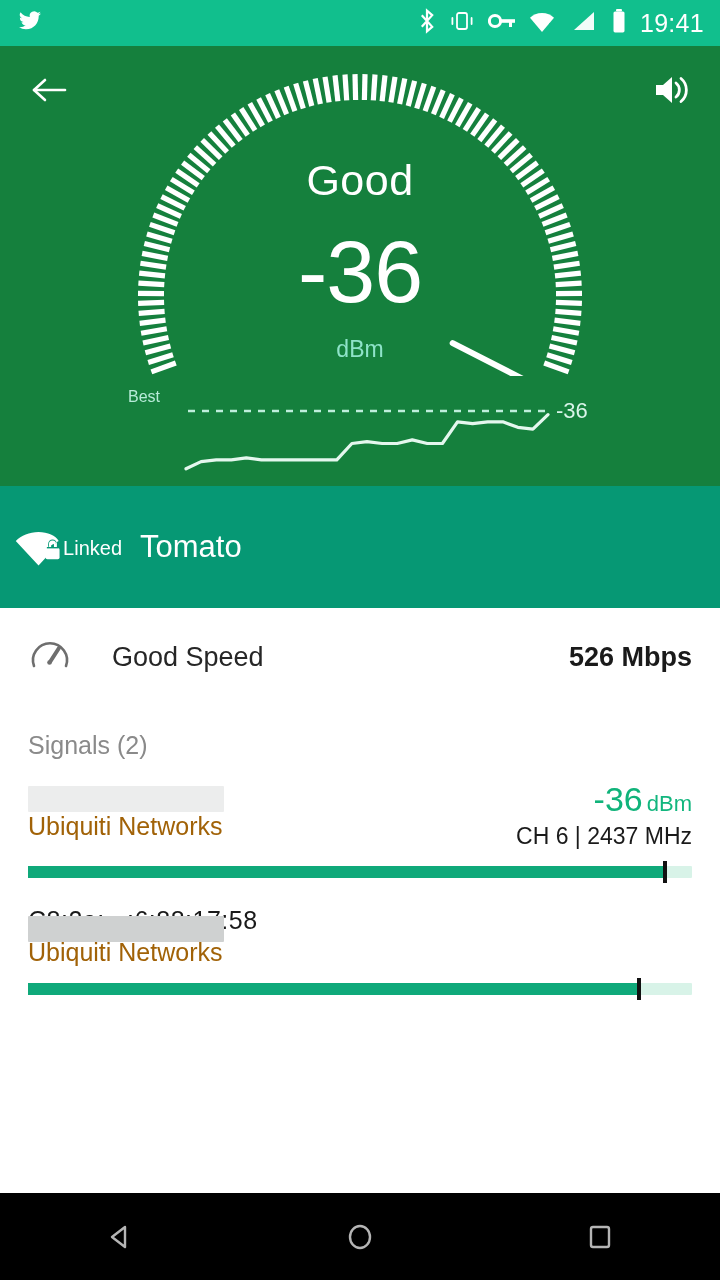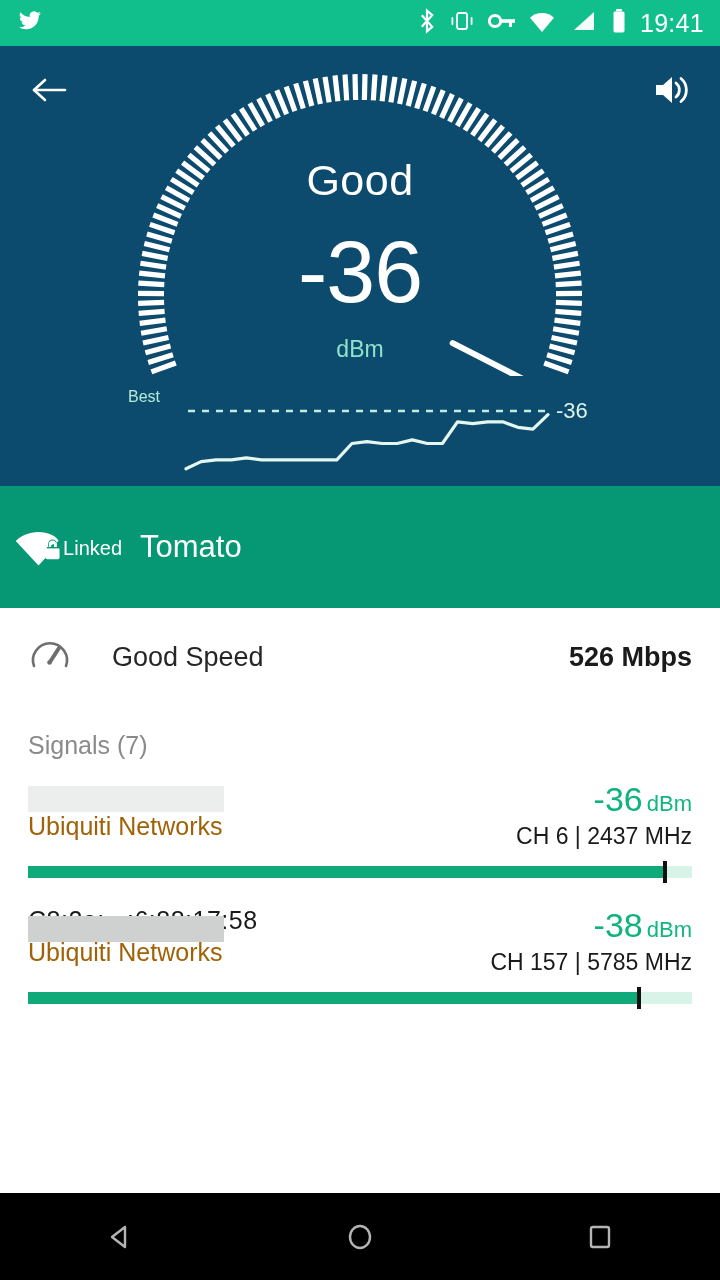--- a/index.html
+++ b/index.html
@@ -18,21 +18,21 @@
     display:flex; align-items:center; padding:0 16px;
   }
   .sb-left{ display:flex; align-items:center; gap:10px; }
   .sb-right{ margin-left:auto; display:flex; align-items:center; gap:13px; }
   .sb-time{ font-size:25px; letter-spacing:.3px; color:#ffffff; line-height:1; }
   .sb-ico{ display:block; }
 
   
   .header{
     position:absolute; top:46px; left:0; width:720px; height:440px;
-    background:#0c4a6e; overflow:hidden;padding-left:24px;
+    background:#15803d; overflow:hidden;padding-left:24px;
   }
   .nav-back{ position:absolute; left:28px; top:22px; width:44px; height:44px;
     display:flex; align-items:center; justify-content:center; }
   .nav-vol{ position:absolute; right:26px; top:22px; width:44px; height:44px;
     display:flex; align-items:center; justify-content:center; }
 
   .gauge{ position:absolute; left:110px; top:0px; width:500px; height:330px; }
   .gauge-label{
     position:absolute; left:0; top:110px; width:500px; text-align:center;
     font-size:43px; color:#ffffff; font-weight:400; letter-spacing:.5px;
@@ -307,21 +307,21 @@
         <svg width="44" height="44" viewBox="0 0 44 44" fill="none" stroke="#6E6E6E" stroke-width="2.6">
           <path d="M6 30a17 17 0 1 1 32 0" stroke-linecap="round"></path>
           <path d="M22 26 L31 12" stroke-width="4" stroke-linecap="round"></path>
           <circle cx="21.5" cy="26.5" r="2.3" fill="#6E6E6E" stroke="none"></circle>
         </svg>
       </span>
       <span class="info-label">Good Speed</span>
       <span class="info-value">526 Mbps</span>
     </div>
 
-    <div class="signals-title">Signals (7)</div>
+    <div class="signals-title">Signals (2)</div>
 
     <div class="sig">
       <div class="sig-grid">
         <div class="sig-left">
           <div class="sig-ssid-wrap">
             <span class="sig-ssid-text"></span>
             <span class="sig-redact" style="width:196px;background:#ECEDED;"></span>
           </div>
           <div class="sig-vendor">Ubiquiti Networks</div>
         </div>
@@ -340,26 +340,20 @@
 
     <div class="sig" style="padding-top:30px;">
       <div class="sig-grid">
         <div class="sig-left">
           <div class="sig-ssid-wrap">
             <span class="sig-ssid-text">C8:2a:...:6:88:17:58</span>
             <span class="sig-redact" style="width:196px;background:#CFD1D1;top:8px;"></span>
           </div>
           <div class="sig-vendor">Ubiquiti Networks</div>
         </div>
-        <div class="sig-right">
-          <div>
-            <span class="sig-dbm">-38</span><span class="sig-dbm-u">dBm</span>
-          </div>
-          <div class="sig-ch">CH 157 | 5785 MHz</div>
-        </div>
       </div>
       <div class="sig-bar">
         <span class="sig-bar-fill" style="width:92%"></span>
         <span class="sig-bar-tick" style="left:calc(92% - 2px)"></span>
       </div>
     </div>
 
   </div>
 
   <div class="navbar">

